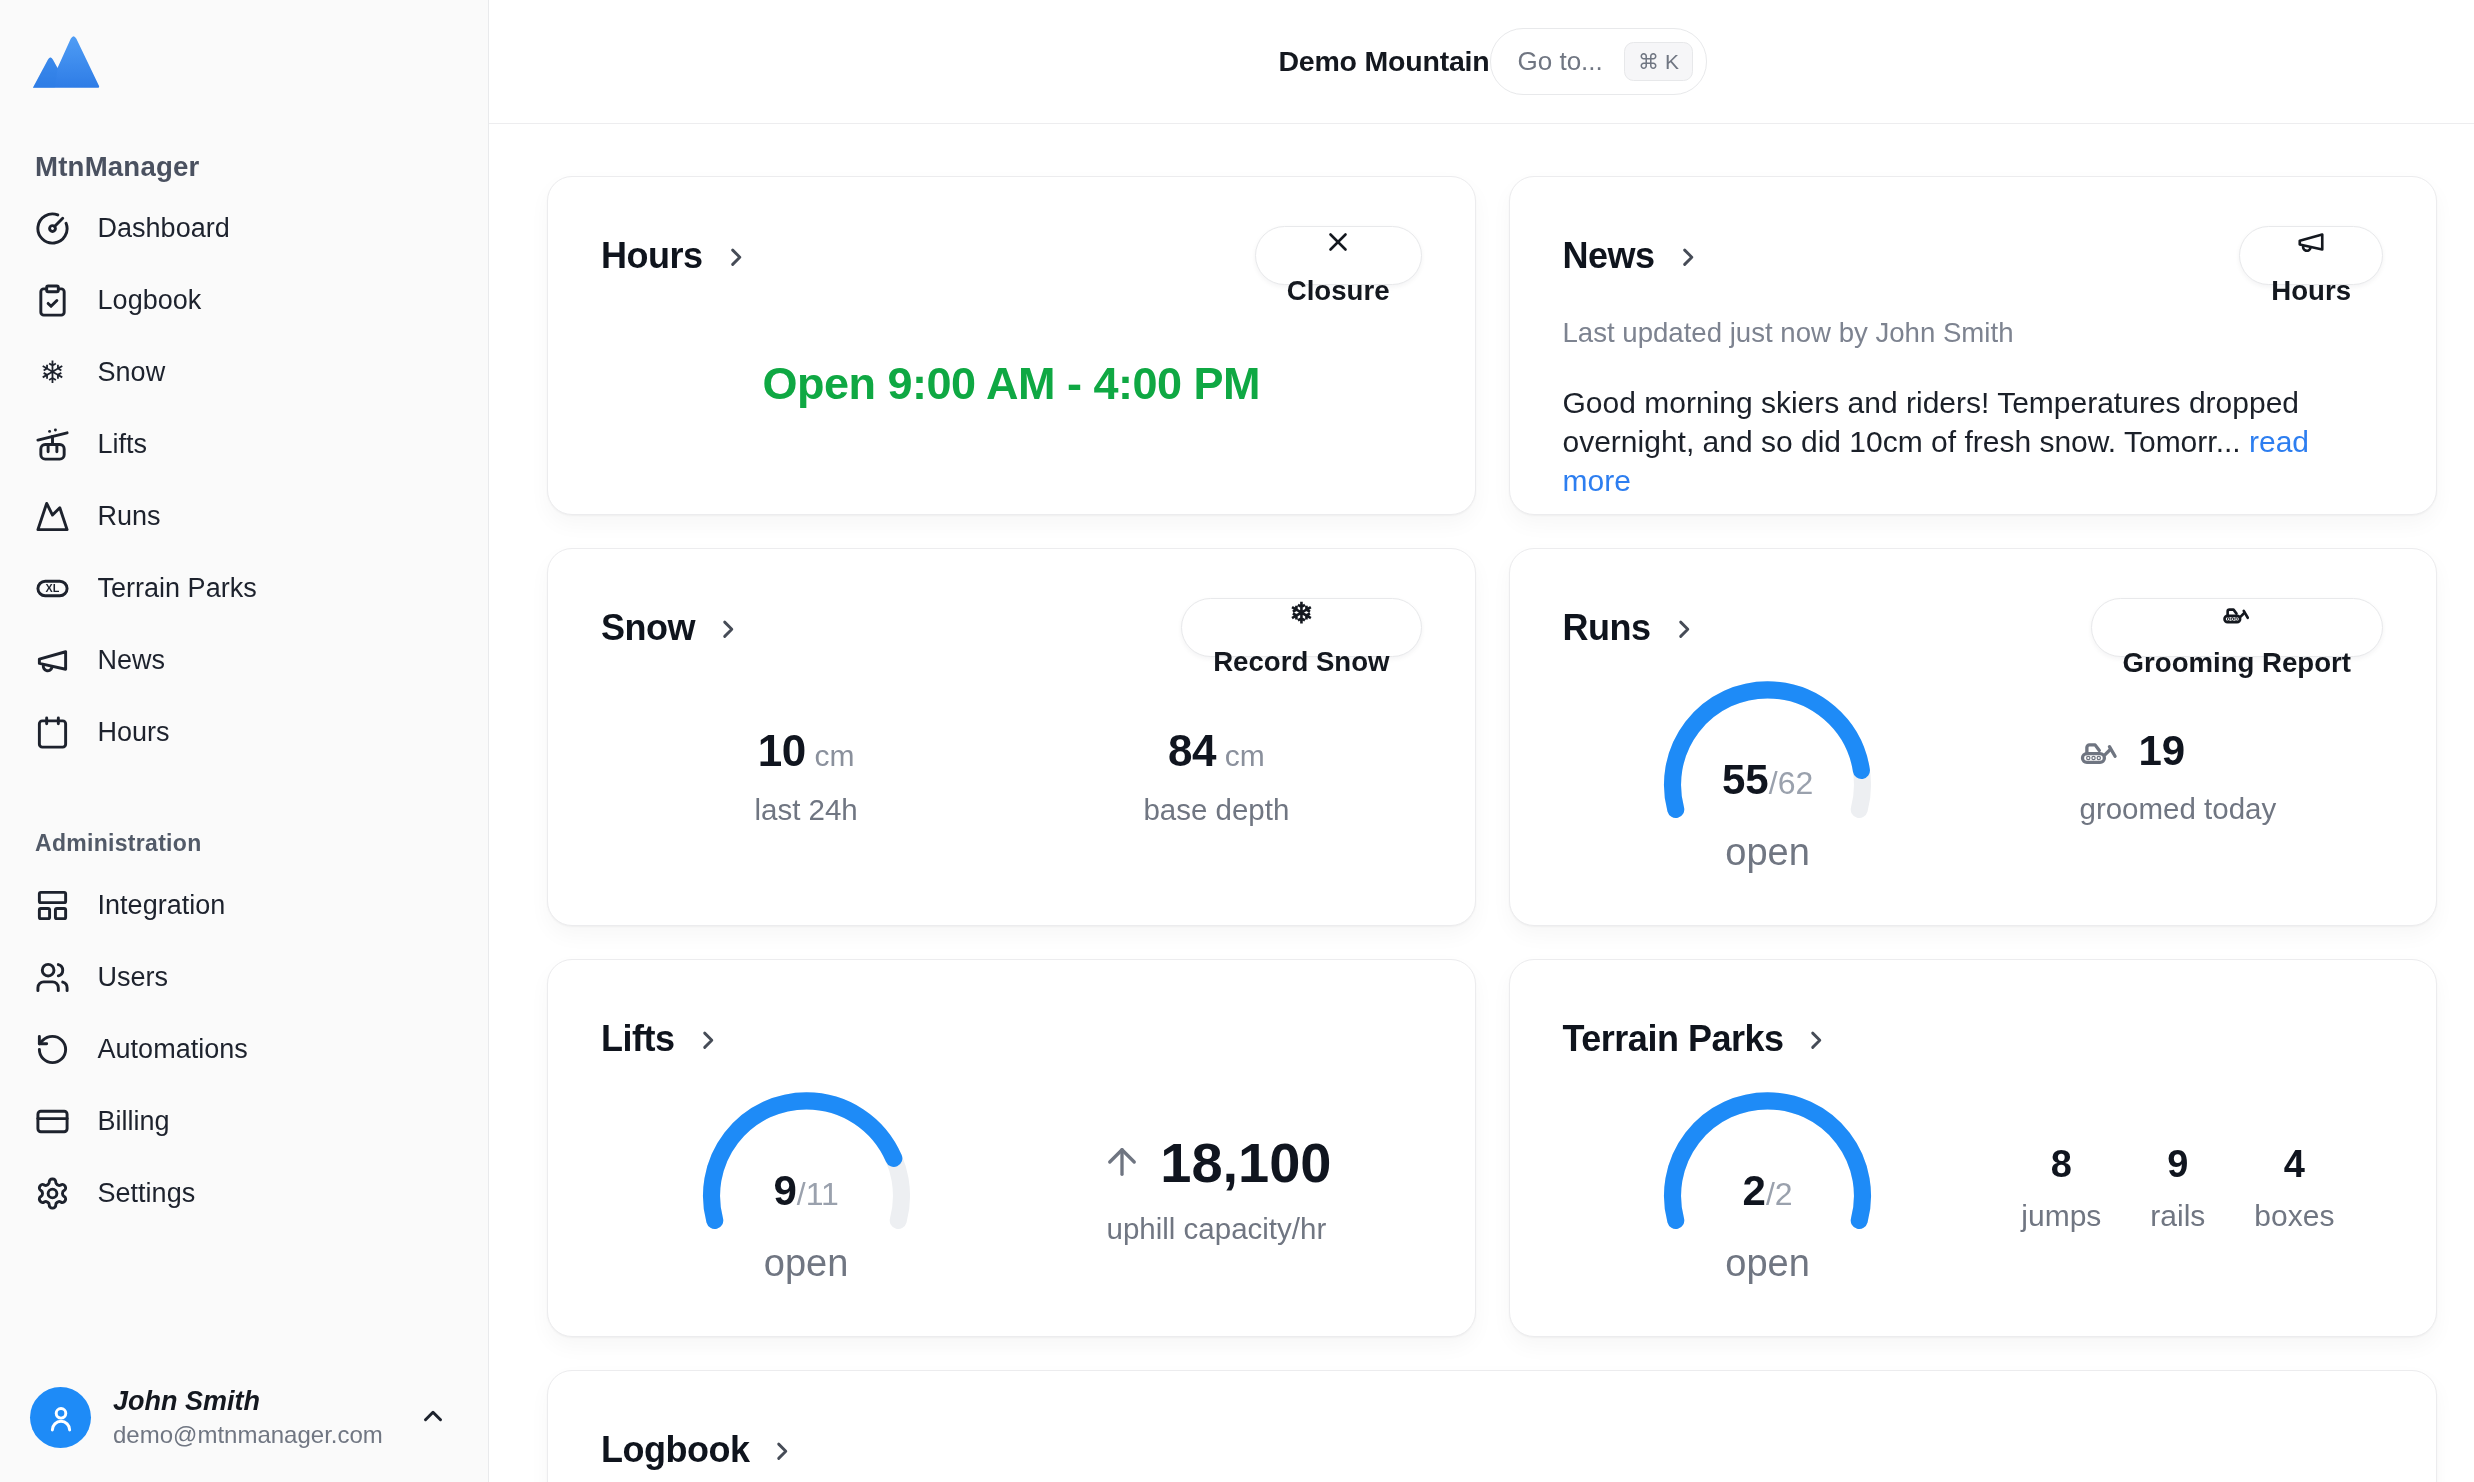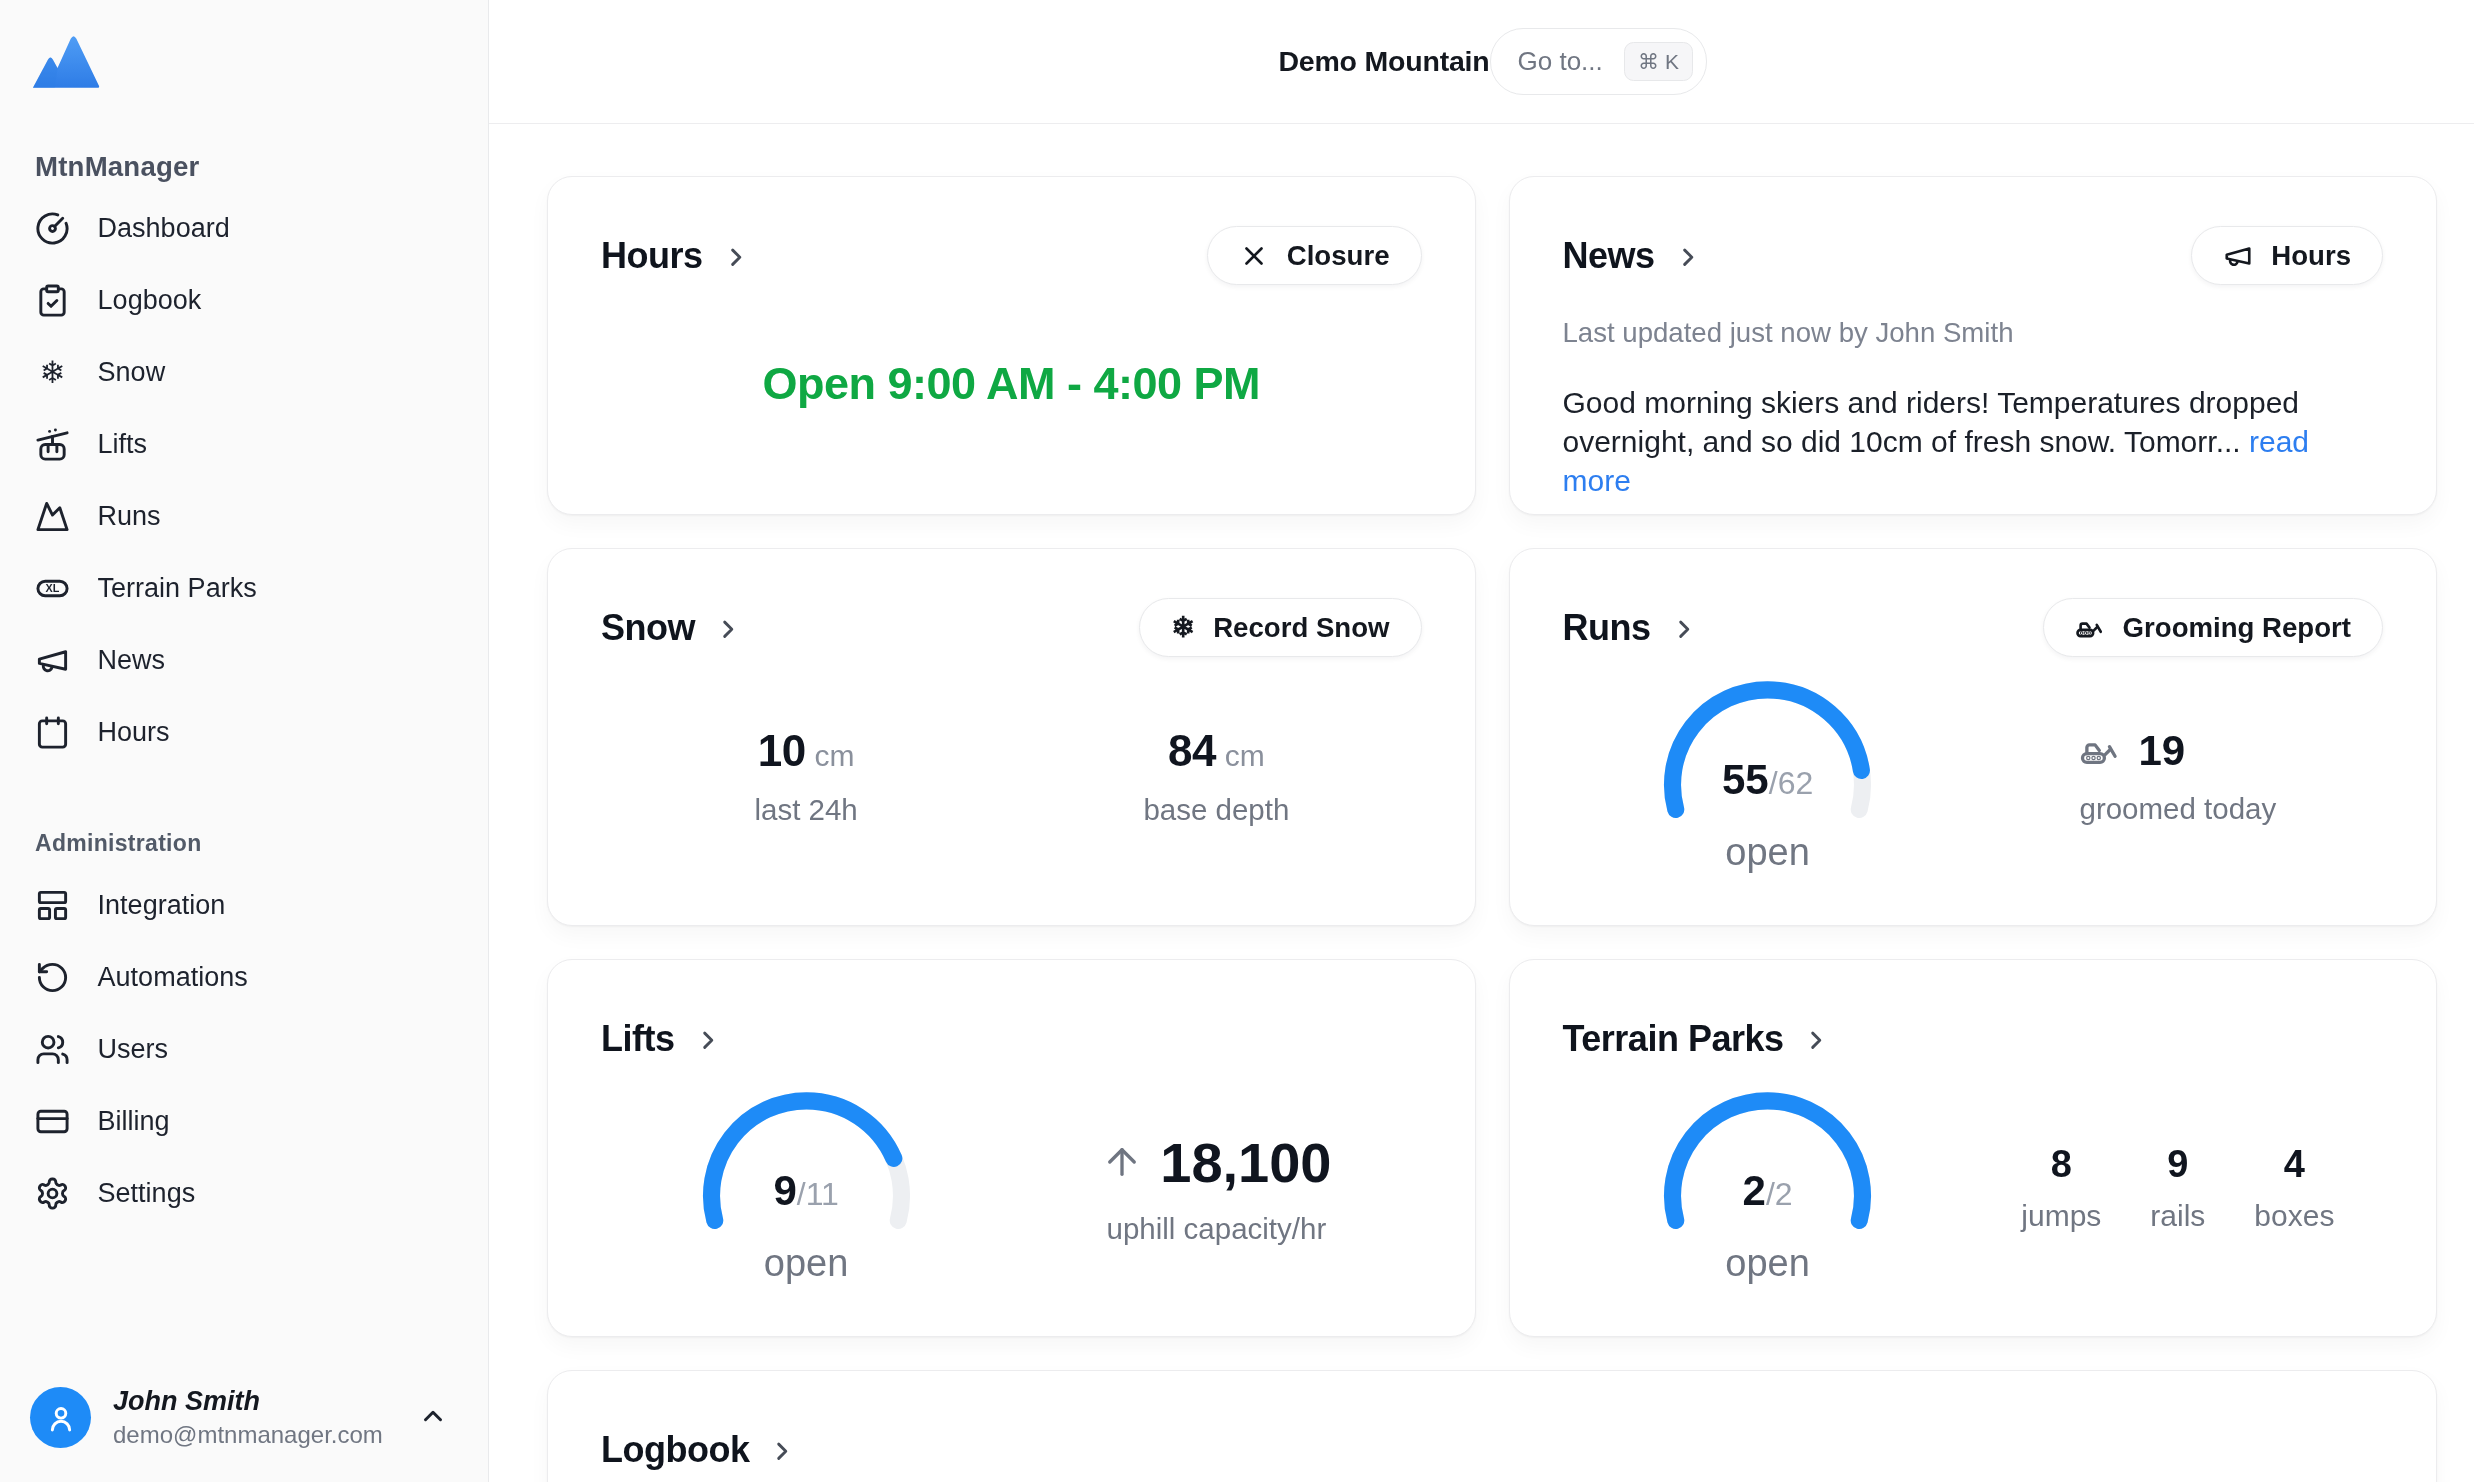--- a/index.html
+++ b/index.html
@@ -47,21 +47,21 @@
   .card-snow,.card-runs,.card-lifts,.card-parks { height:378px; }
   .card-logbook { grid-column:1/-1; height:304px; }
 
   .card-head { display:flex; align-items:center; justify-content:space-between; margin-top:49px; min-height:59px; }
   .title-wrap { display:flex; align-items:center; gap:19px; cursor:pointer; }
   .card-title { font-size:36px; font-weight:700; color:#0f141d; letter-spacing:-0.5px; }
   .chev-right svg { width:28.5px; height:28.5px; stroke:#464c57; stroke-width:2.4; fill:none;
     stroke-linecap:round; stroke-linejoin:round; display:block; margin-top:3.8px; }
   .pill-btn { display:flex; align-items:center; gap:18px; height:59px; padding:0 31px;
     border-radius:29.5px; border:1px solid #e8e9eb; background:#fff; font-size:27.6px; font-weight:600;
-    color:#14181f; cursor:pointer; box-shadow:0 1.9px 5.7px rgba(15,20,30,.05); white-space:nowrap; }
+    color:#14181f; cursor:pointer; box-shadow:0 1.9px 5.7px rgba(15,20,30,.05); white-space:nowrap;flex-direction:column; }
   .pill-btn svg { width:30px; height:30px; stroke:#14181f; stroke-width:2.1; fill:none;
     stroke-linecap:round; stroke-linejoin:round; flex:none; }
   .pill-btn .glyph-icon { width:auto; font-size:28.5px; }
 
   .hours-status { flex:1; display:flex; align-items:center; justify-content:center;
     padding-bottom:32px; font-size:45px; font-weight:700; color:var(--green,#0fa843); letter-spacing:-0.5px; }
 
   .news-meta { margin-top:32px; font-size:27.6px; color:#7d8390; }
   .news-body { margin-top:34px; font-size:30px; line-height:1.3; color:#1b2029; max-width:875px; }
   .read-more { color:var(--link,#2d7ef0); cursor:pointer; }
@@ -178,33 +178,33 @@
       <li class="nav-item">
         <svg viewBox="0 0 24 24">
             <rect width="18" height="7" x="3" y="3" rx="1"></rect>
             <rect width="7" height="7" x="3" y="14" rx="1"></rect>
             <rect width="7" height="7" x="14" y="14" rx="1"></rect>
           </svg>
         <span>Integration</span>
       </li>
       <li class="nav-item">
         <svg viewBox="0 0 24 24">
-            <path d="M3 12a9 9 0 1 0 9-9 9.75 9.75 0 0 0-6.74 2.74L3 8"></path>
-            <path d="M3 3v5h5"></path>
-          </svg>
-        <span>Automations</span>
-      </li>
-      <li class="nav-item">
-        <svg viewBox="0 0 24 24">
             <path d="M16 21v-2a4 4 0 0 0-4-4H6a4 4 0 0 0-4 4v2"></path>
             <circle cx="9" cy="7" r="4"></circle>
             <path d="M22 21v-2a4 4 0 0 0-3-3.87"></path>
             <path d="M16 3.13a4 4 0 0 1 0 7.75"></path>
           </svg>
         <span>Users</span>
+      </li>
+      <li class="nav-item">
+        <svg viewBox="0 0 24 24">
+            <path d="M3 12a9 9 0 1 0 9-9 9.75 9.75 0 0 0-6.74 2.74L3 8"></path>
+            <path d="M3 3v5h5"></path>
+          </svg>
+        <span>Automations</span>
       </li>
       <li class="nav-item">
         <svg viewBox="0 0 24 24">
             <rect x="2" y="5" width="20" height="14" rx="2"></rect>
             <path d="M2 10h20"></path>
           </svg>
         <span>Billing</span>
       </li>
       <li class="nav-item">
         <svg viewBox="0 0 24 24">

